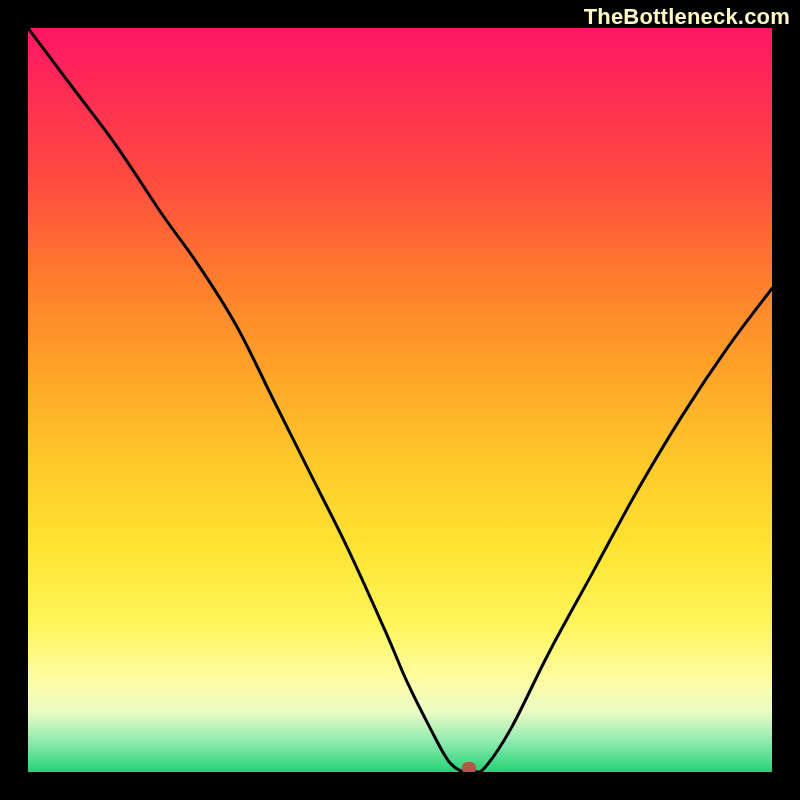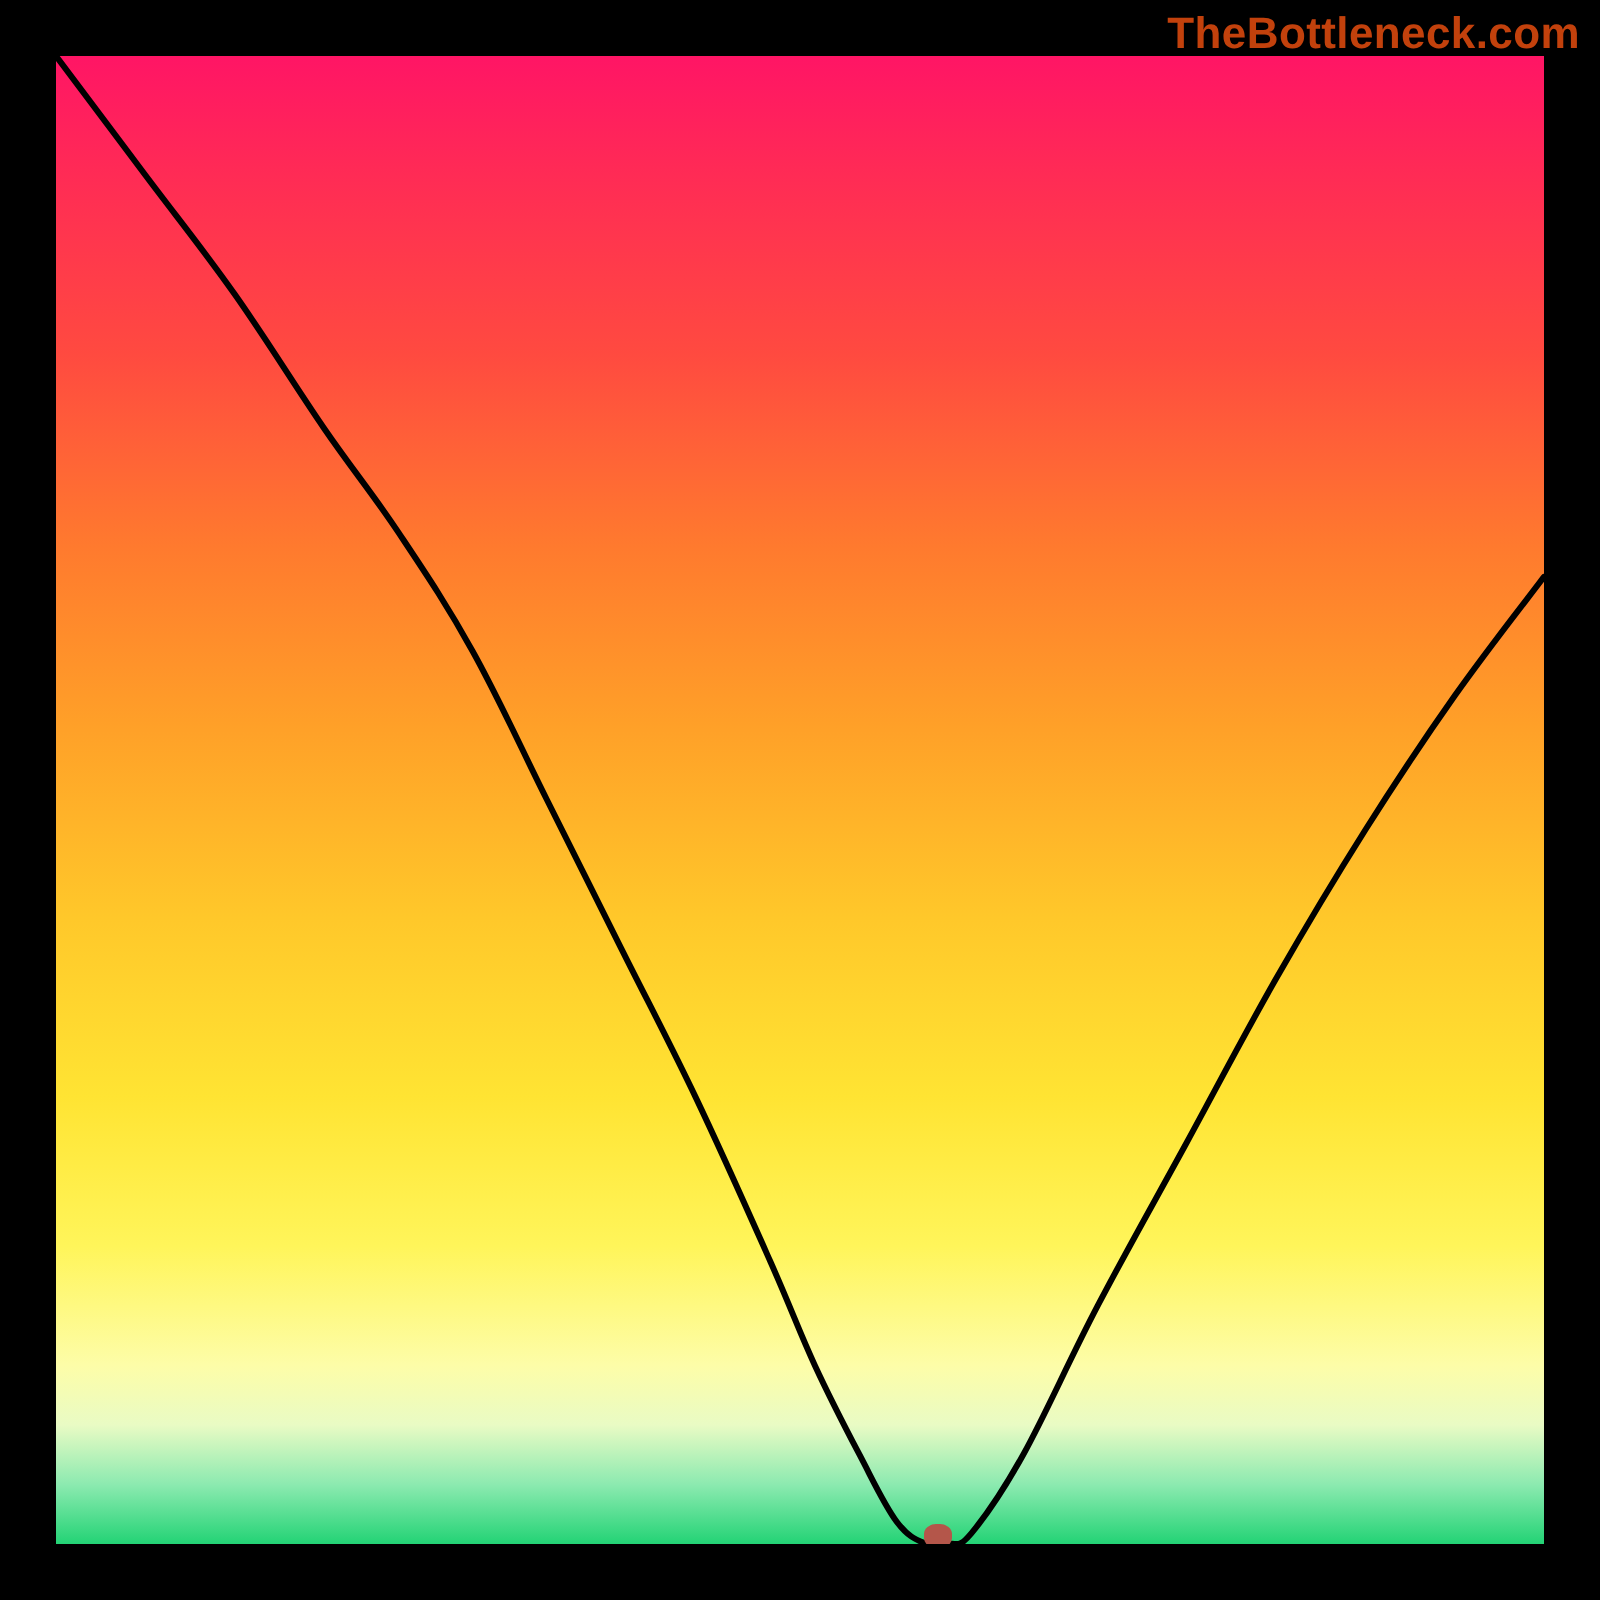--- a/index.html
+++ b/index.html
@@ -14,21 +14,21 @@
   .frame {
     position: relative;
     width: 800px;
     height: 800px;
     background: #000;
   }
   .watermark {
     position: absolute;
     top: 4px;
     right: 10px;
-    color: #c2410c;
+    color: #fef9c3;
     font-size: 22px;
     font-weight: 600;
     letter-spacing: 0.2px;
     z-index: 5;
   }
   .plot-area {
     position: absolute;
     left: 28px;
     top: 28px;
     width: 744px;   

